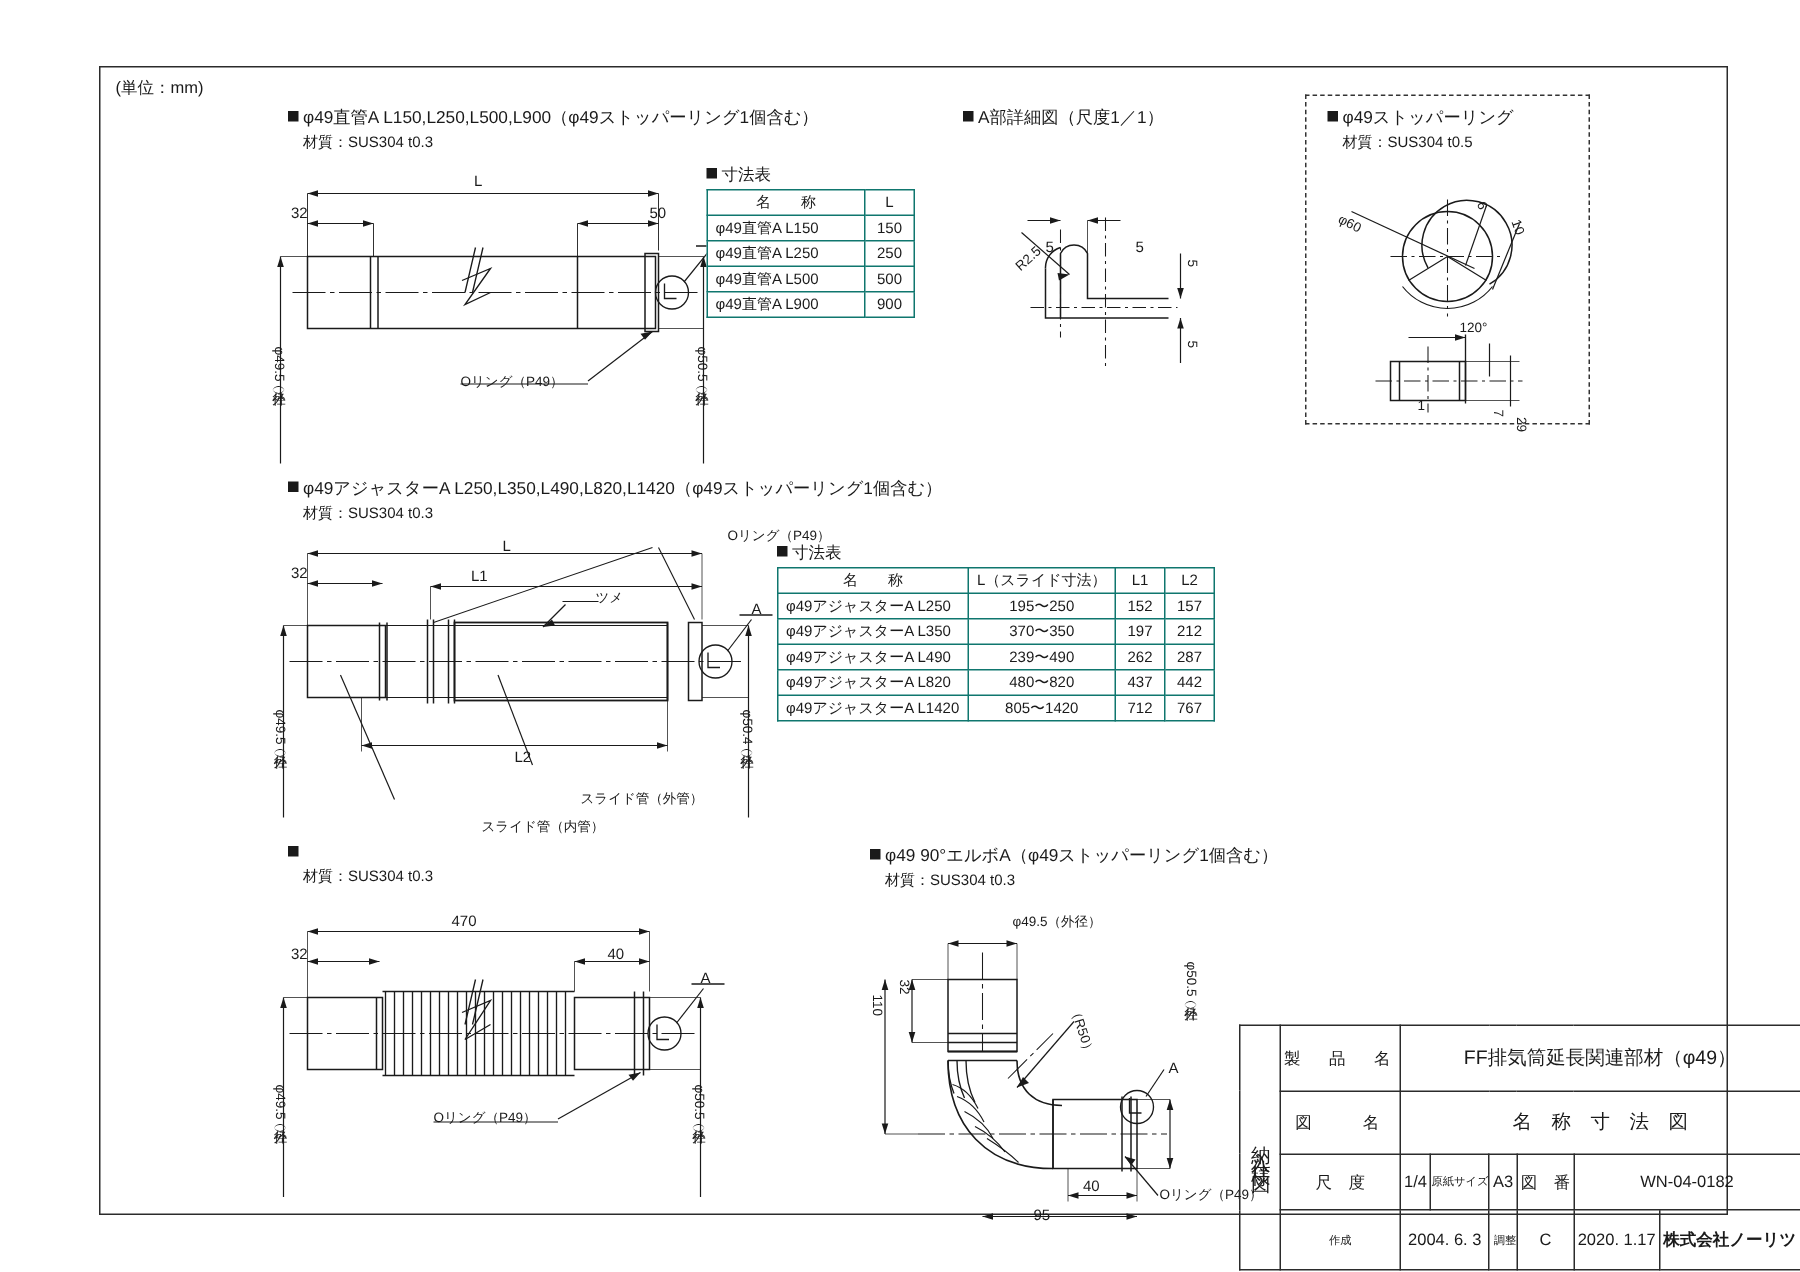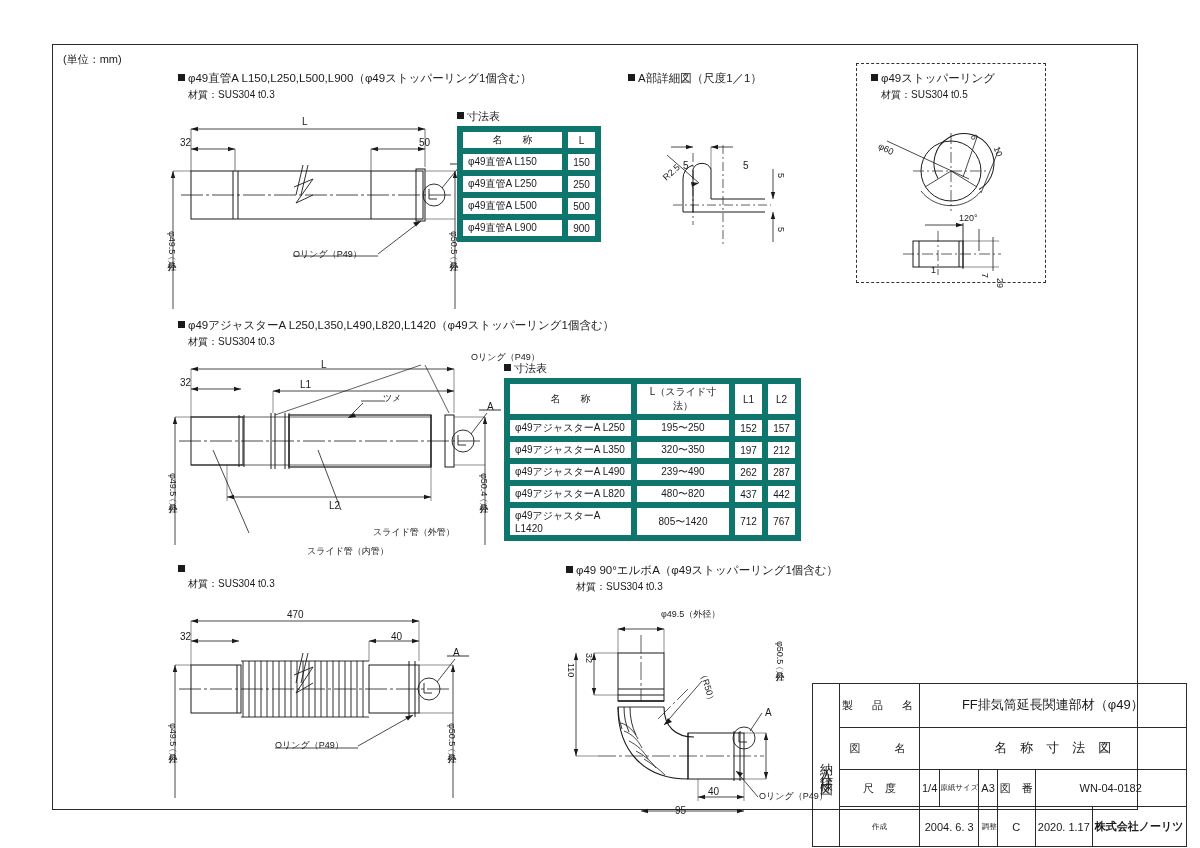--- a/index.html
+++ b/index.html
@@ -1,29 +1,29 @@
 <!DOCTYPE html>
 <html><head>
 <meta charset="utf-8">
 <style>
   html,body{margin:0;padding:0;background:#ffffff;}
   body{width:1200px;height:848px;position:relative;overflow:hidden;
        font-family:"Liberation Sans","DejaVu Sans",sans-serif;color:#1a1a1a;}
-  .frame{position:absolute;left:52px;top:44px;width:1086px;height:766px;
+  .frame{position:absolute;left:66px;top:44px;width:1086px;height:766px;
          border:1.5px solid #2b2b2b;box-sizing:border-box;background:#fff;}
   .abs{position:absolute;}
   .txt{font-size:11px;line-height:1.25;white-space:nowrap;}
   .t10{font-size:10px;}
   .t9{font-size:9px;}
   .hd{font-size:11.5px;white-space:nowrap;}
   .sub{font-size:10px;white-space:nowrap;}
   .sq{display:inline-block;width:7px;height:7px;background:#1a1a1a;margin-right:3px;vertical-align:1px;}
   .vtxt{writing-mode:vertical-rl;text-orientation:mixed;white-space:nowrap;font-size:9px;}
   table.dim{border-collapse:collapse;font-size:10px;background:#fff;}
-  table.dim td,table.dim th{border:6px solid #0f766e;padding:1px 4px;text-align:center;
+  table.dim td,table.dim th{border:1px solid #0f766e;padding:1px 4px;text-align:center;
       font-weight:normal;height:15px;box-sizing:border-box;}
   table.dim td.nm{text-align:left;padding-left:5px;}
   .tblcap{font-size:11px;margin-bottom:2px;white-space:nowrap;}
   .dashbox{position:absolute;border:1px dashed #333;box-sizing:border-box;}
   svg{display:block;overflow:visible;}
   .tb{border-collapse:collapse;}
   .tb td{border:1px solid #2b2b2b;text-align:center;vertical-align:middle;
          font-size:11px;padding:0 2px;white-space:nowrap;}
   .sp{letter-spacing:4px;}
   .logo{font-size:17px;font-weight:bold;letter-spacing:0px;}
@@ -329,21 +329,21 @@
         <th style="width:33px">L2</th>
       </tr>
       <tr>
         <td class="nm">φ49アジャスターA L250</td>
         <td>195〜250</td>
         <td>152</td>
         <td>157</td>
       </tr>
       <tr>
         <td class="nm">φ49アジャスターA L350</td>
-        <td>320〜350</td>
+        <td>370〜350</td>
         <td>197</td>
         <td>212</td>
       </tr>
       <tr>
         <td class="nm">φ49アジャスターA L490</td>
         <td>239〜490</td>
         <td>262</td>
         <td>287</td>
       </tr>
       <tr>

